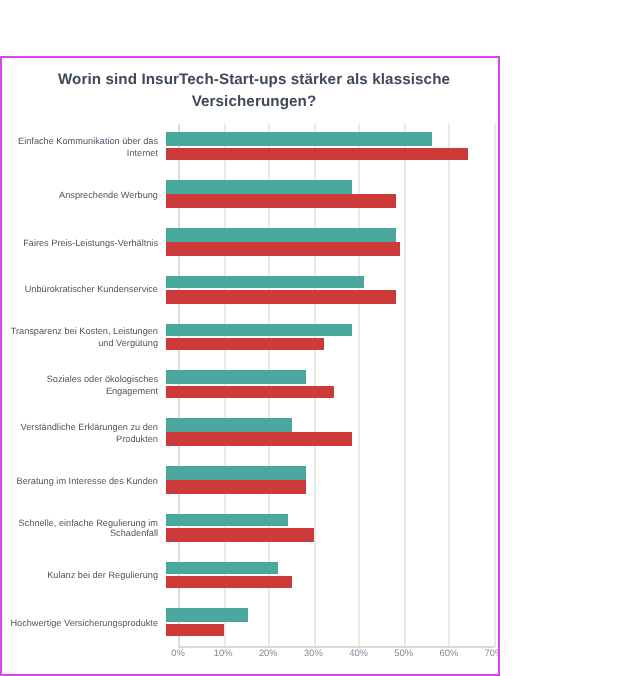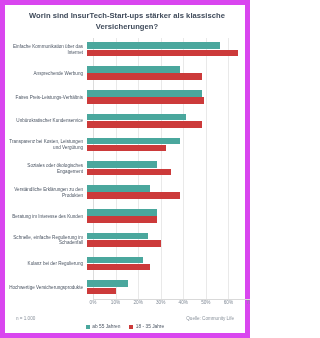--- a/index.html
+++ b/index.html
@@ -5,22 +5,23 @@
   html,body{margin:0;padding:0;}
   body{
     width:250px;height:338px;
     background:#ffffff;
     font-family:"Liberation Sans", sans-serif;
     overflow:hidden;
     position:relative;
   }
   #frame{
     position:absolute;inset:0;
-    border:5px solid #d946ef;
+    border:1px solid #d946ef;
     box-sizing:border-box;
+    margin-top:28px;
   }
   #title{
     position:absolute;
     left:18px;right:14px;top:6px;
     text-align:center;
     font-size:7.6px;
     font-weight:bold;
     line-height:10.5px;
     color:#3f4a5a;
     letter-spacing:0.05px;

